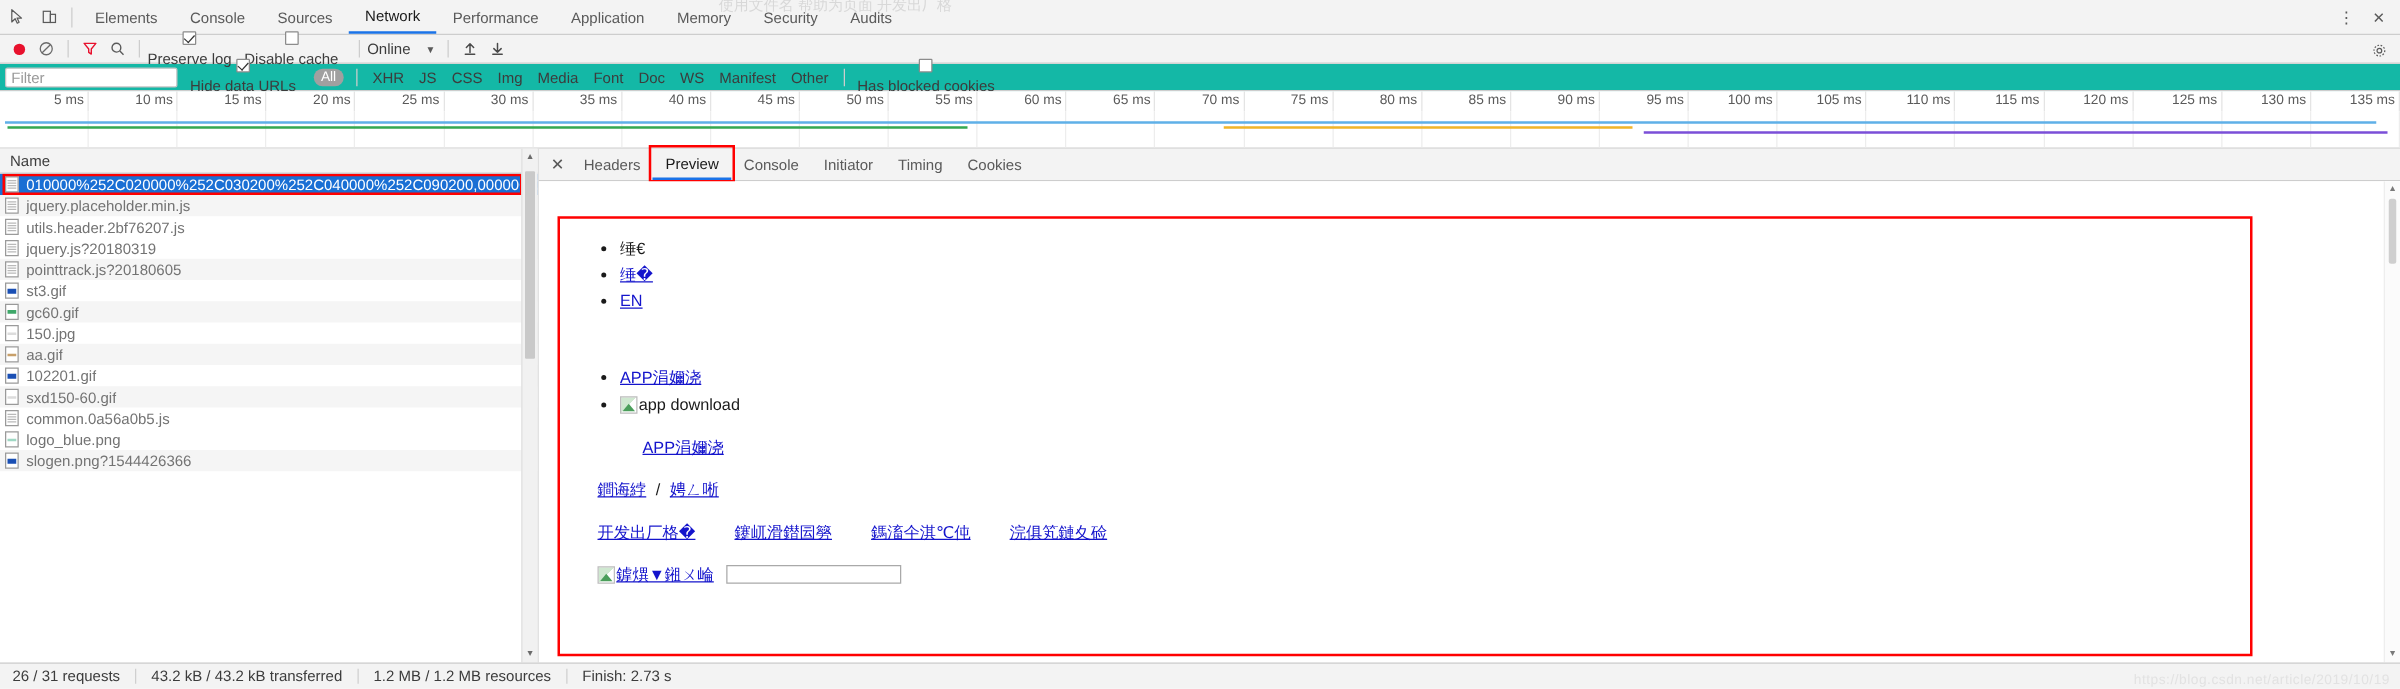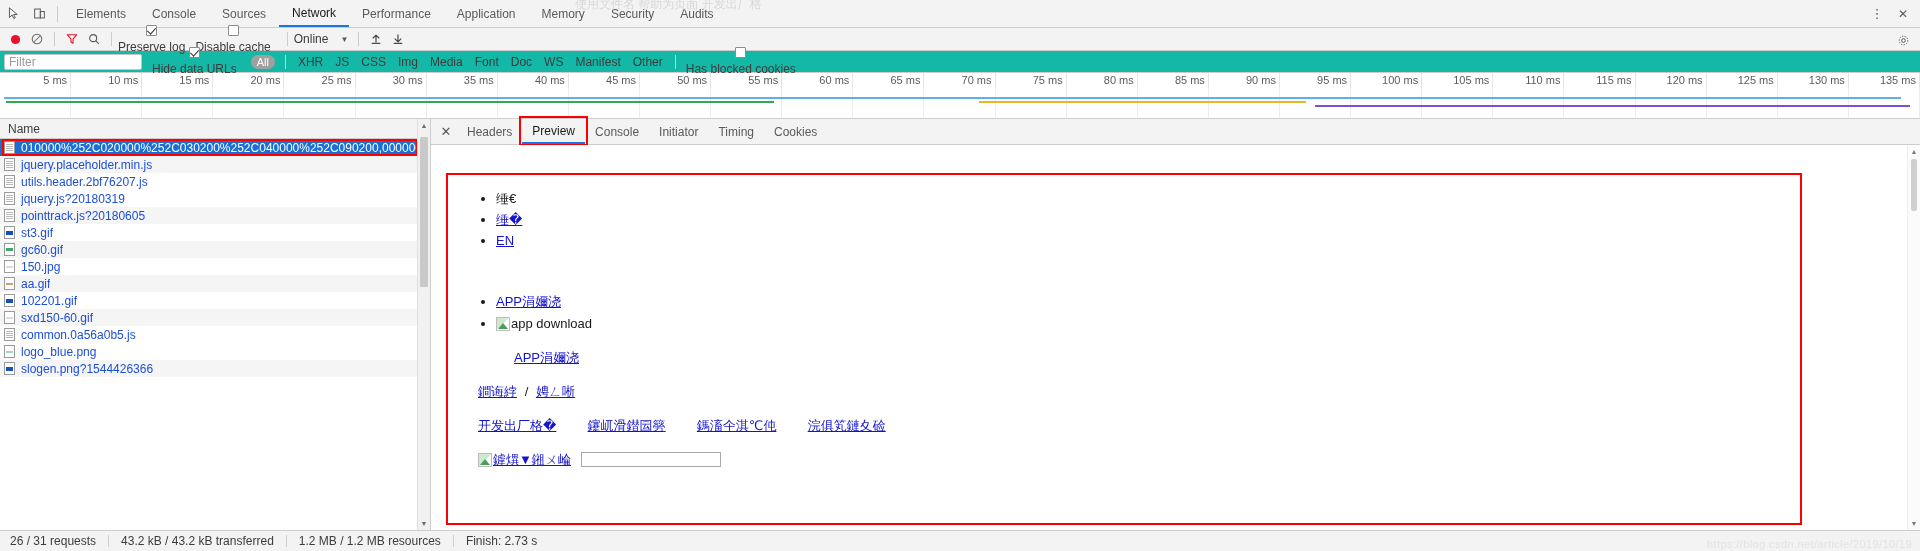--- a/index.html
+++ b/index.html
@@ -135,21 +135,21 @@
     height:19px;min-height:19px;
     display:flex;align-items:center;
     padding-left:8px;
     font-size:12px;color:#3c3c3c;
     background:#f3f3f3;
     border-bottom:1px solid #cdcdcd;
   }
   .nl-rows{flex:1;overflow:hidden;position:relative;}
   .nrow{
     height:17px;display:flex;align-items:center;
-    padding-left:4px;font-size:12px;color:#1d4ed8;
+    padding-left:4px;font-size:12px;color:#737373;
     white-space:nowrap;cursor:pointer;box-sizing:border-box;
   }
   .nrow.odd{background:#f5f5f5;}
   .nrow.sel{background:#1a6fd4;color:#fff;}
   .nrow .fi{
     width:11px;height:13px;min-width:11px;
     border:1px solid #9a9a9a;background:#fff;
     margin-right:6px;box-sizing:border-box;
     display:flex;flex-direction:column;justify-content:center;
     gap:1px;padding:1px;overflow:hidden;

